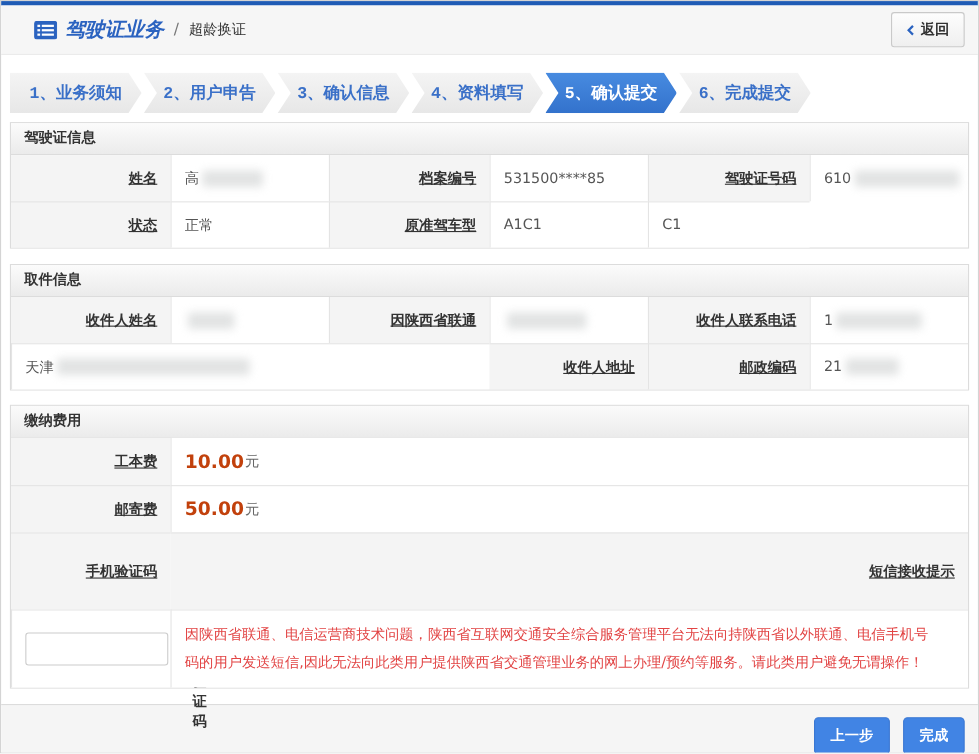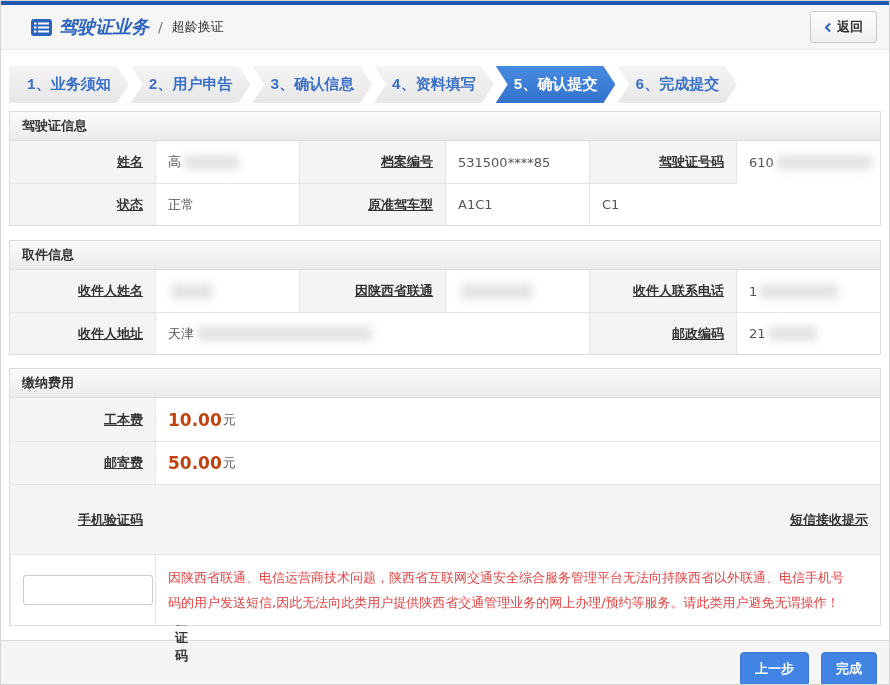--- a/index.html
+++ b/index.html
@@ -150,25 +150,25 @@
         <div class="cell lab bl">因陕西省联通</div>
         <div class="cell val bl">
           <span></span>
           <span class="blur" style="width: 72px;"></span>
         </div>
         <div class="cell lab bl">收件人联系电话</div>
         <div class="cell val bl">
           <span>1</span>
           <span class="blur" style="width: 78px;"></span>
         </div>
-        <div class="cell lab bt">收件人地址</div>
         <div class="cell val bl bt" style="grid-column: span 3;">
           <span>天津</span>
           <span class="blur" style="width: 175px;"></span>
         </div>
+        <div class="cell lab bt">收件人地址</div>
         <div class="cell lab bt bl">邮政编码</div>
         <div class="cell val bl bt">
           <span>21</span>
           <span class="blur" style="width: 48px;"></span>
         </div>
       </div>
   </div>
 
   <div class="section sec3">
     <div class="section-header">缴纳费用</div>

